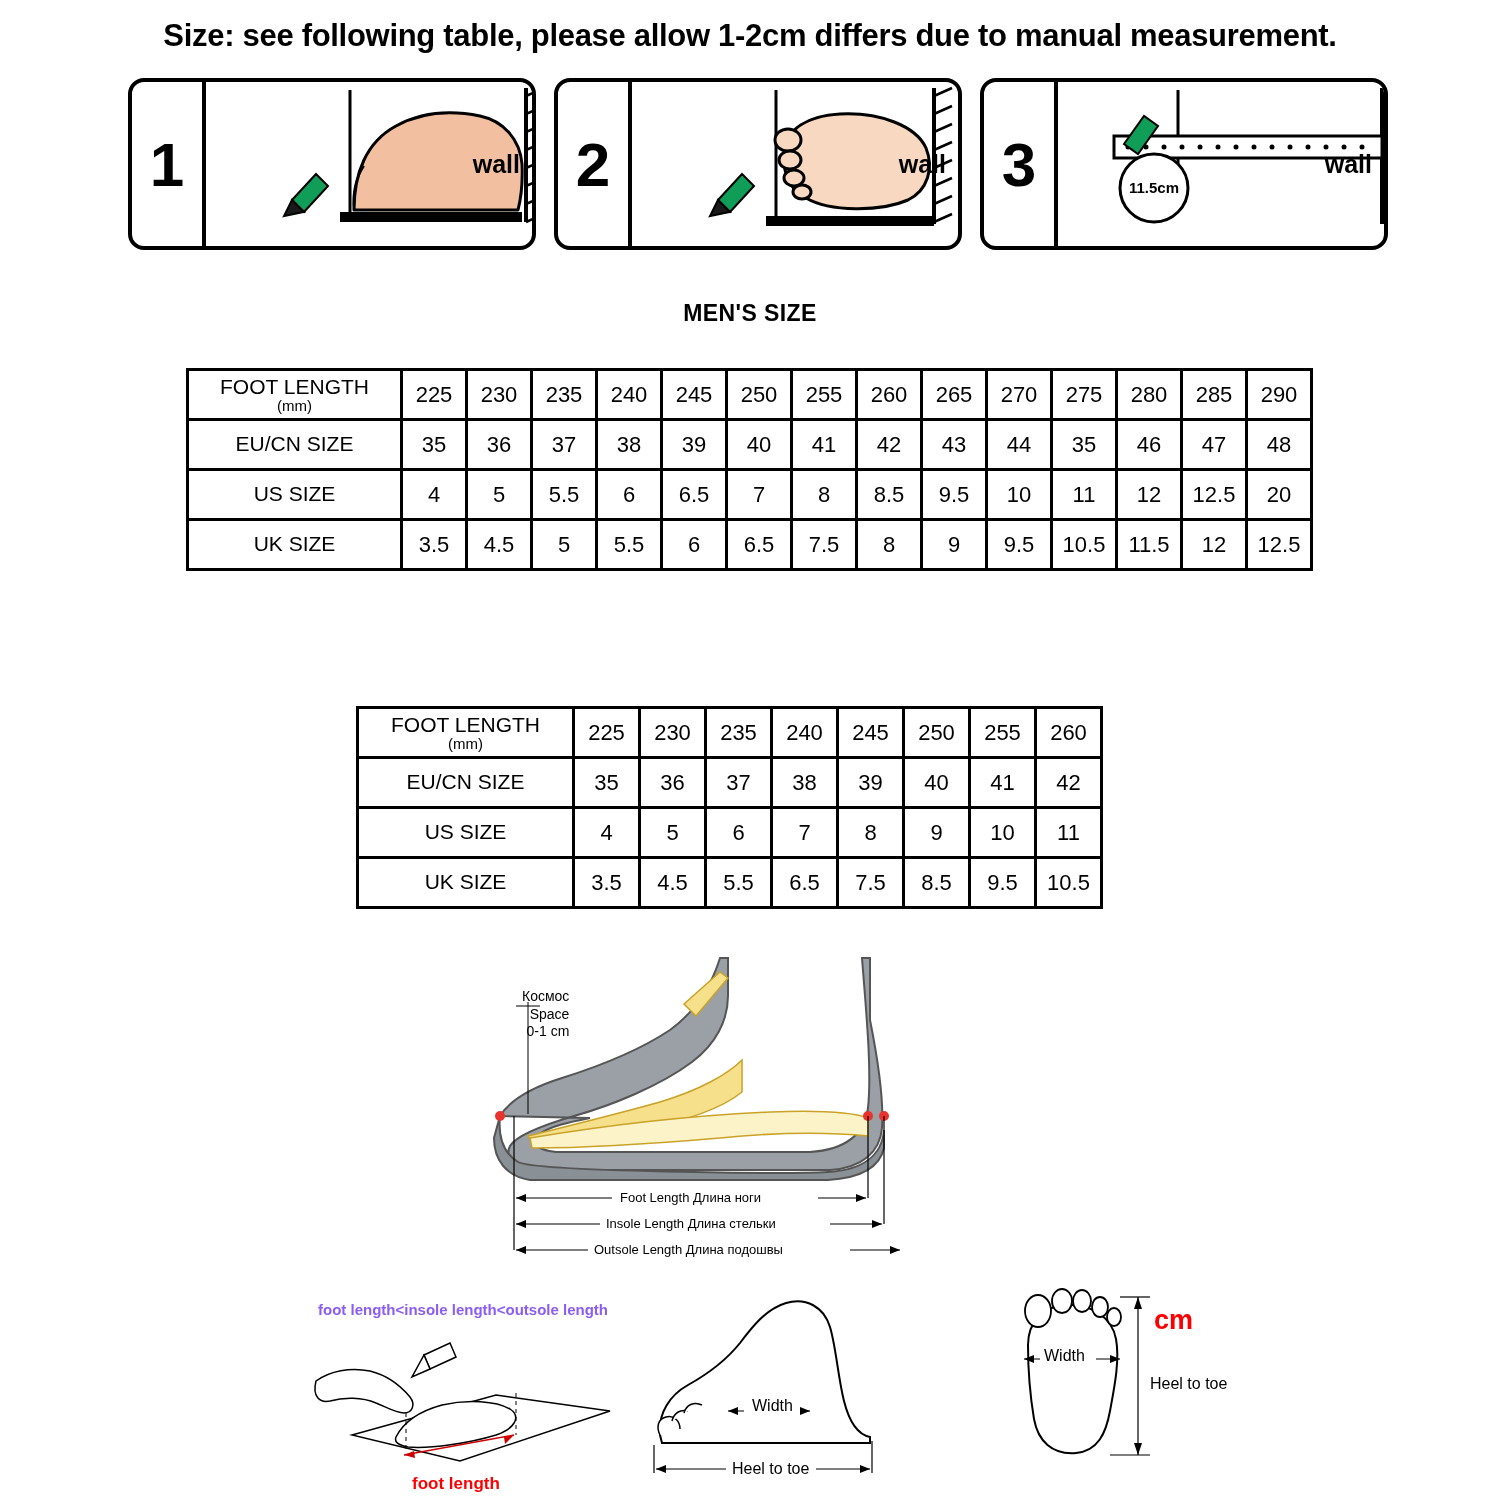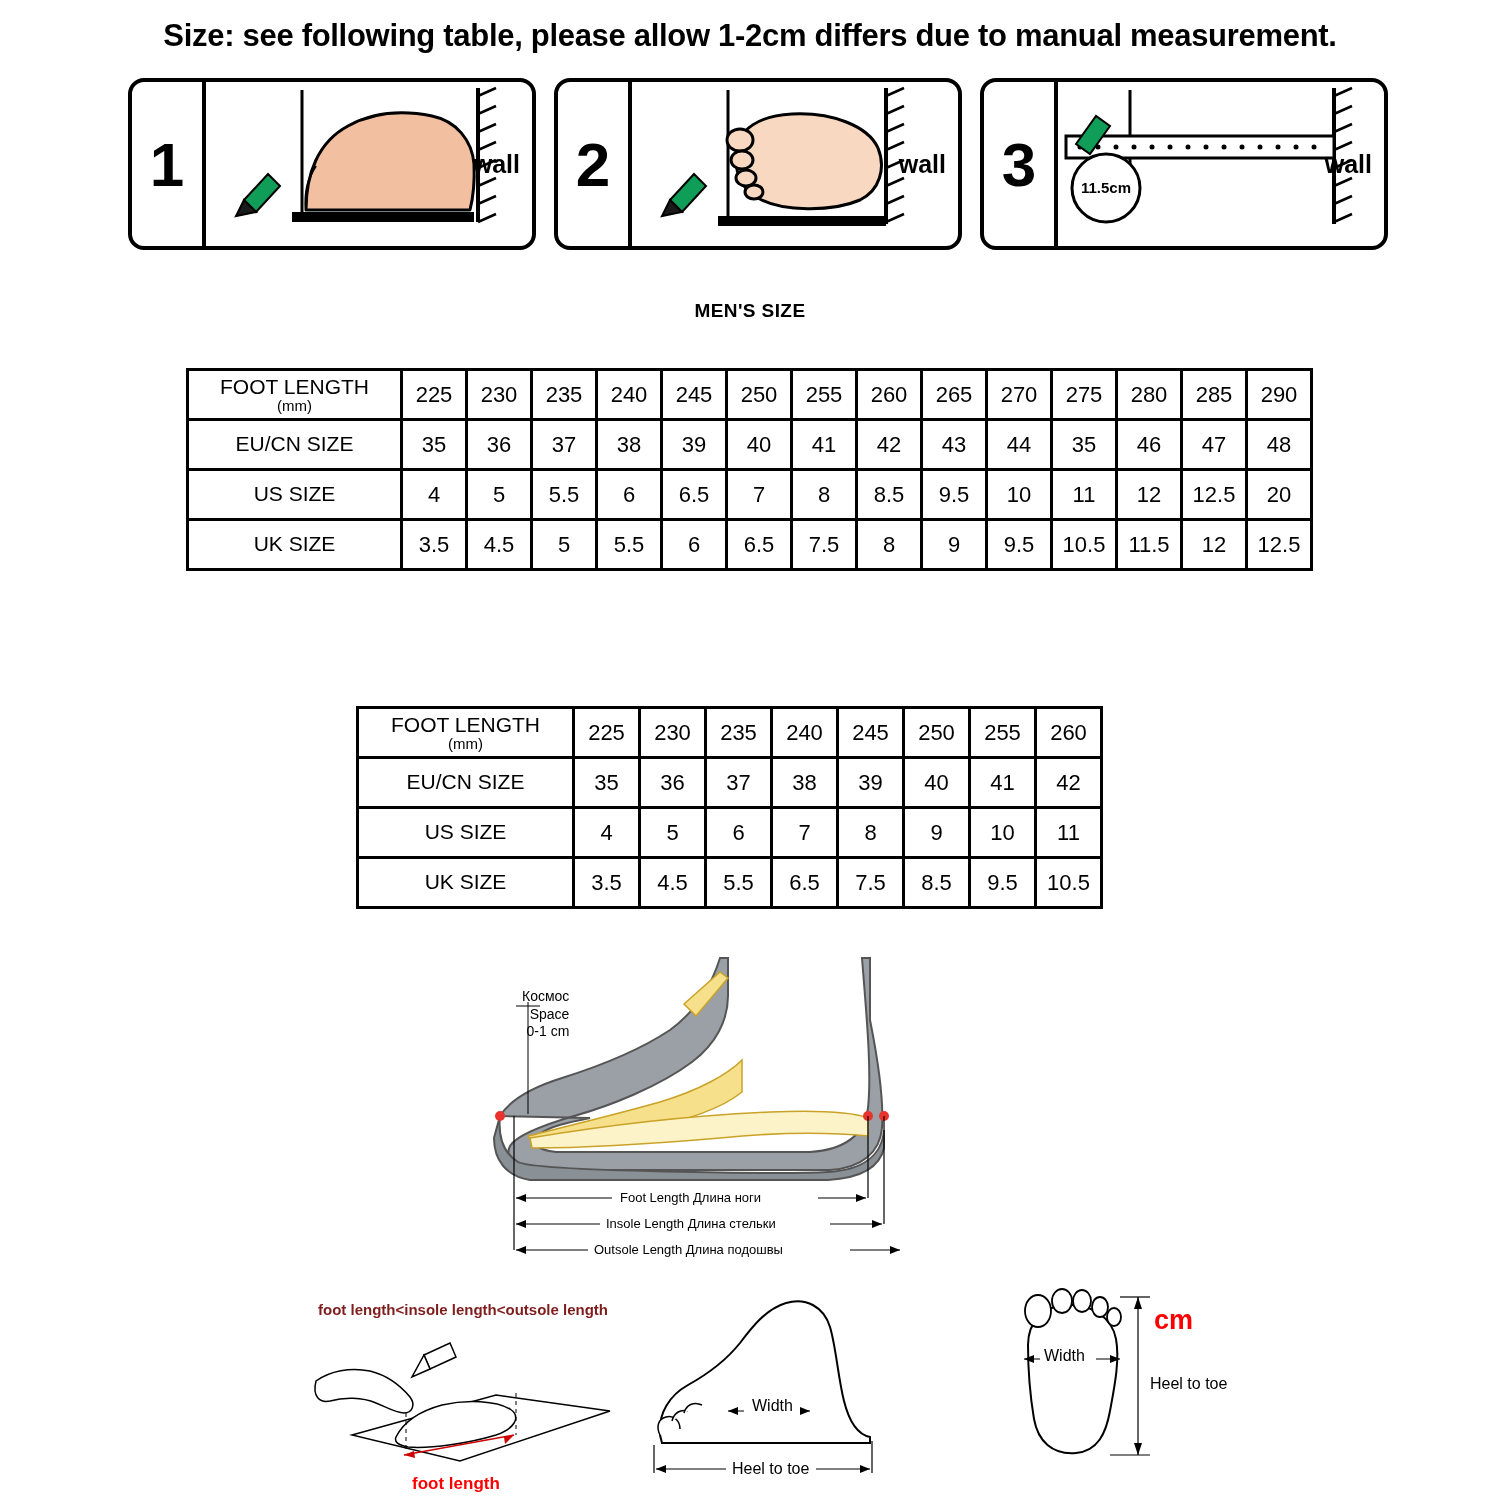--- a/index.html
+++ b/index.html
@@ -46,28 +46,28 @@
     border-right: 4px solid #000;
     display: flex; align-items: center; justify-content: center;
     font-size: 62px; font-weight: bold;
   }
   .step .wall-label {
     position: absolute;
     right: 12px; top: 50%;
     transform: translateY(-50%);
     font-size: 25px; font-weight: bold;
   }
-  .step .art { position: absolute; left: 74px; top: 0; right: 0; bottom: 0; }
+  .step .art { position: absolute; left: 74px; top: 0; right: 0; bottom: 0; padding-left: 48px; }
 
   
   .section-title {
     position: absolute;
     width: 1500px; left: 0;
     text-align: center;
-    font-size: 19px; font-weight: bold;
+    font-size: 23px; font-weight: bold;
     letter-spacing: 0.4px;
   }
   #mens-title { top: 300px; }
   #womens-title { top: 638px; }
 
   
   table.size-table {
     border-collapse: collapse;
     position: absolute;
     background: #fff;
@@ -115,21 +115,21 @@
   }
   .bot-panel { position: absolute; }
   #bot-left { left: 300px; top: 0; width: 330px; height: 215px; }
   #bot-mid { left: 640px; top: 0; width: 300px; height: 215px; }
   #bot-right { left: 990px; top: 0; width: 300px; height: 215px; }
 
   .red-note {
     position: absolute;
     top: 16px; left: 18px;
     font-size: 15px; font-weight: bold;
-    color: #7f1d1d;
+    color: #8b5cf6;
     white-space: nowrap;
   }
   .red-foot {
     position: absolute;
     bottom: 6px; left: 112px;
     font-size: 17px; font-weight: bold;
     color: #ff0000;
   }
 </style>
 </head>

